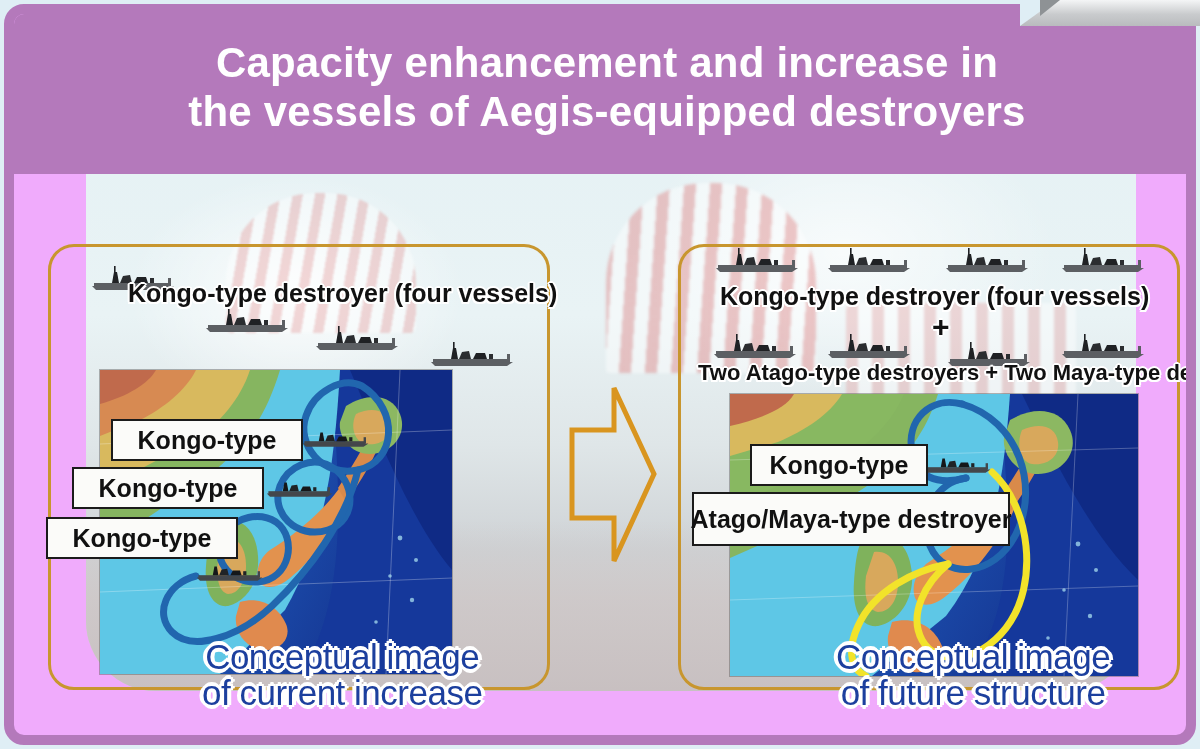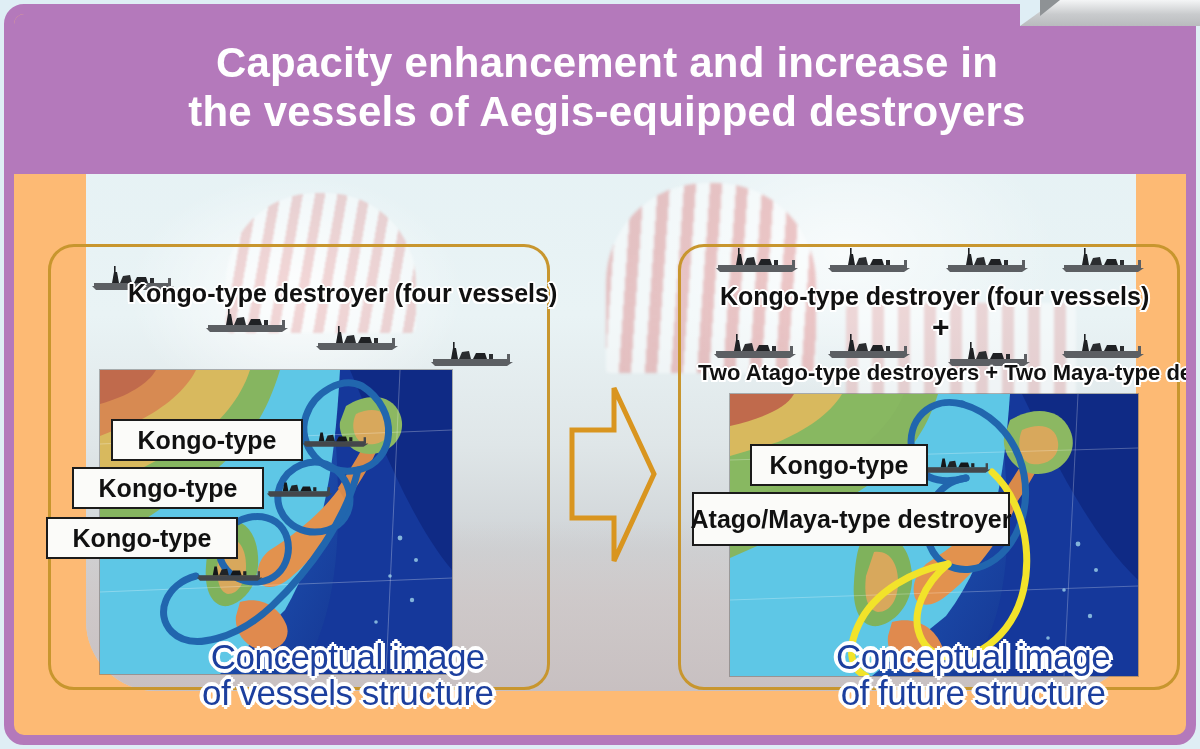--- a/index.html
+++ b/index.html
@@ -26,21 +26,21 @@
     position:absolute;top:0;left:20px;width:0;height:0;
     border-left:20px solid #8e9295;
     border-bottom:16px solid transparent;
   }
 
   
   .frame{
     position:absolute;left:4px;top:4px;right:4px;bottom:4px;
     border:10px solid #b479bb;
     border-radius:20px;
-    background:#fdba74;
+    background:#f0abfc;
     box-sizing:border-box;
     overflow:hidden;
   }
 
   
   .header{
     position:absolute;left:-12px;top:-12px;width:1210px;height:172px;
     background:#b479bb;
     z-index:6;
     display:flex;flex-direction:column;align-items:center;justify-content:center;
@@ -322,21 +322,21 @@
       </g>
         </svg>
     </div>
 
     <div class="callout" style="left:97px;top:405px;width:192px;height:42px;font-size:25px;">Kongo-type</div>
     <div class="callout" style="left:58px;top:453px;width:192px;height:42px;font-size:25px;">Kongo-type</div>
     <div class="callout" style="left:32px;top:503px;width:192px;height:42px;font-size:25px;">Kongo-type</div>
 
     <div class="concept" style="left:188px;top:625px;">
       <div>Conceptual image</div>
-      <div>of vessels structure</div>
+      <div>of current increase</div>
     </div>
 
     <div class="arrow">
       <svg width="92" height="185" viewBox="0 0 92 185">
         <path d="M6 48 L48 48 L48 6 L88 92 L48 179 L48 136 L6 136 Z" fill="none" stroke="#d9951f" stroke-width="5" stroke-linejoin="miter"></path>
       </svg>
     </div>
 
     <div class="panel panel-right"></div>
 

